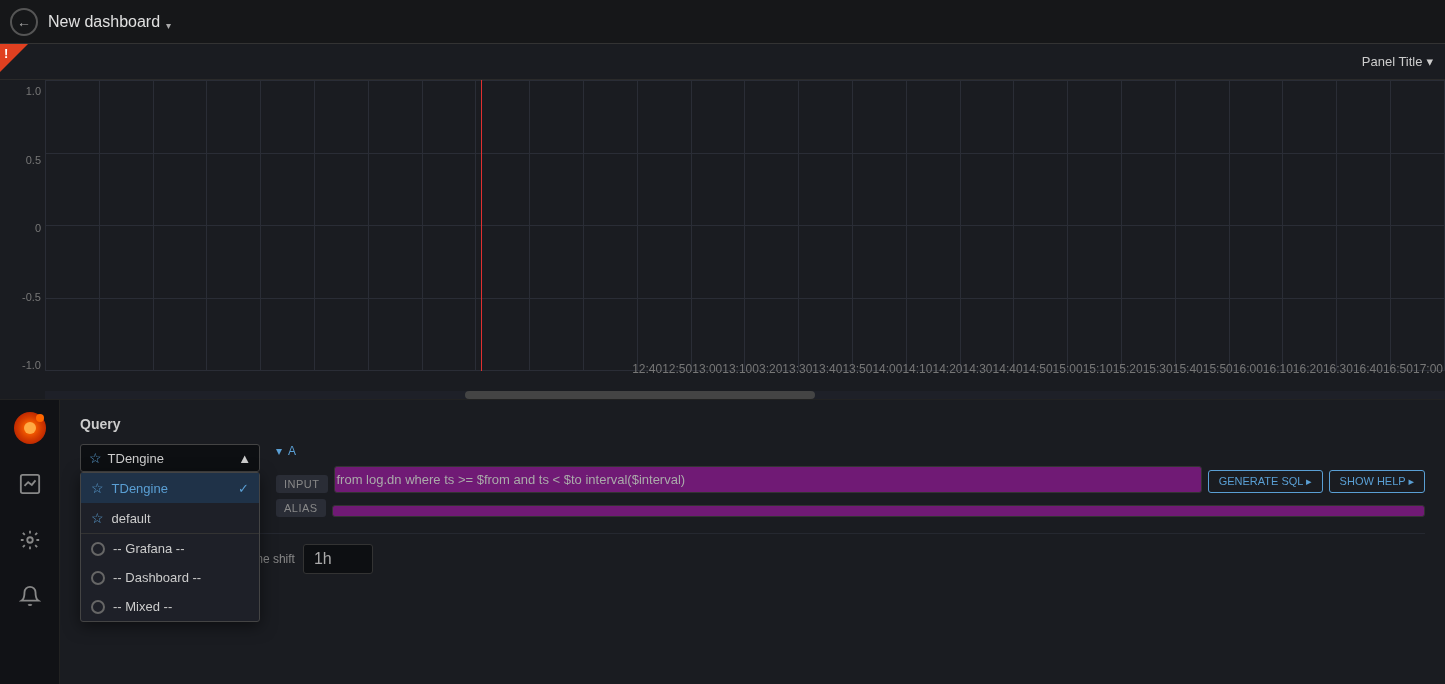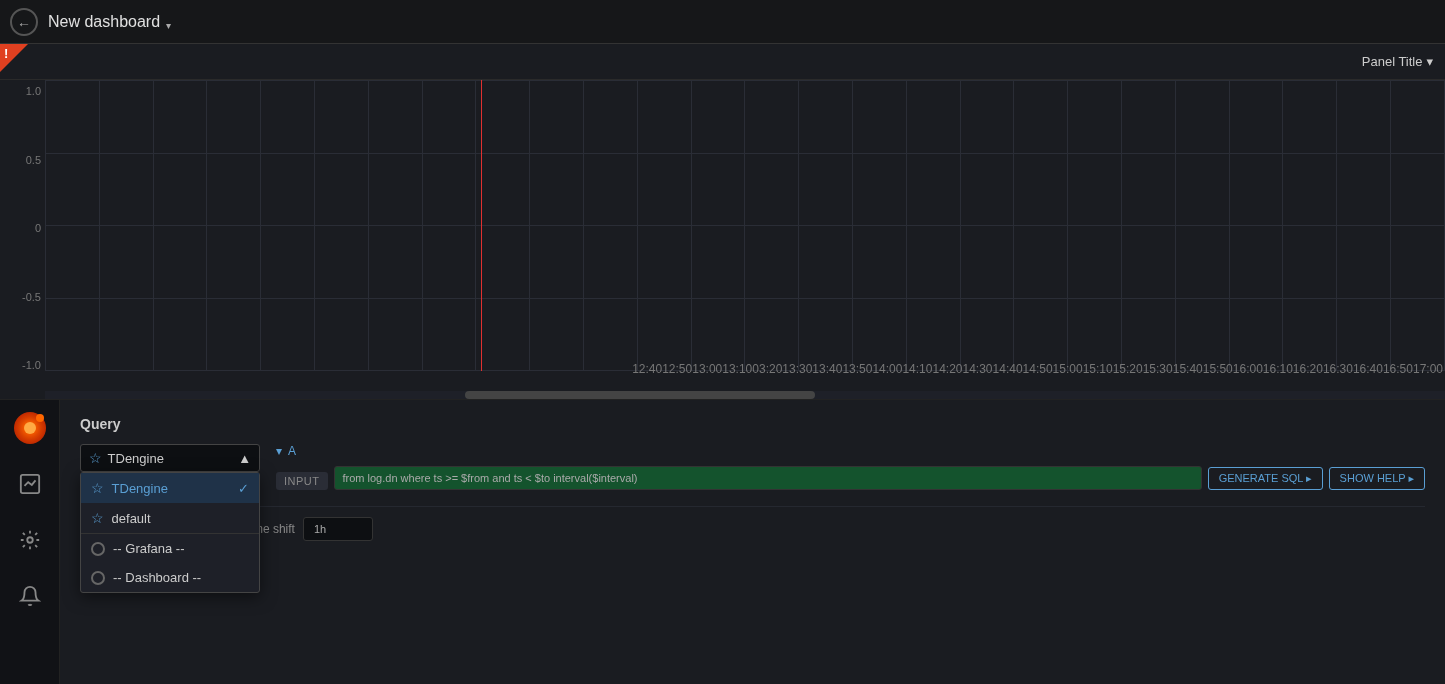--- a/index.html
+++ b/index.html
@@ -242,26 +242,26 @@
     .label-badge {
       background: #2a2d36;
       color: #888;
       padding: 3px 8px;
       border-radius: 3px;
       font-size: 11px;
       text-transform: uppercase;
       letter-spacing: 0.5px;
     }
     .query-input {
-      background: #14532d;
+      background: #701a75;
       border: 1px solid #333;
       color: #aaa;
-      padding: 5px 8px;
-      border-radius: 3px;
-      font-size: 11px;
+      padding: 5px 2px;
+      border-radius: 3px;
+      font-size: 13px;
       flex: 1;
     }
     .btn-generate {
       background: transparent;
       border: 1px solid #5a9fd4;
       color: #5a9fd4;
       padding: 4px 10px;
       border-radius: 3px;
       font-size: 11px;
       cursor: pointer;
@@ -293,21 +293,21 @@
     .field-label {
       color: #888;
       font-size: 12px;
     }
     .field-input {
       background: #0d0f12;
       border: 1px solid #333;
       color: #aaa;
       padding: 5px 10px;
       border-radius: 3px;
-      font-size: 11px;
+      font-size: 16px;
       width: 70px;
     }
 
     
     .dropdown-container {
       position: relative;
       width: 180px;
     }
     .dropdown-trigger {
       background: #0d0f12;
@@ -526,34 +526,42 @@
           <div class="dropdown-item">
             <span style="width:14px;height:14px;border:2px solid #666;border-radius:50%;display:inline-block;flex-shrink:0;"></span>
             <span>-- Grafana --</span>
           </div>
 
           <div class="dropdown-item">
             <span style="width:14px;height:14px;border:2px solid #666;border-radius:50%;display:inline-block;flex-shrink:0;"></span>
             <span>-- Dashboard --</span>
           </div>
 
+          <div class="dropdown-item">
+            <span style="width:14px;height:14px;border:2px solid #666;border-radius:50%;display:inline-block;flex-shrink:0;"></span>
+            <span>-- Mixed --</span>
+          </div>
         </div>
       </div>
 
       <div style="flex:1;">
         <div class="section-a">
           <span>▾</span>
           <span>A</span>
         </div>
         <div class="input-row">
           <span class="label-badge">INPUT</span>
           <div class="query-input" style="display:flex;align-items:center;">from log.dn where ts &gt;= $from and ts &lt; $to interval($interval)</div>
           <button class="btn-generate">GENERATE SQL ▸</button>
           <button class="btn-help">SHOW HELP ▸</button>
         </div>
+        <div class="input-row">
+          <span class="label-badge">ALIAS</span>
+          <div class="query-input" style="width:200px;"></div>
+        </div>
       </div>
     </div>
 
     <div class="bottom-inputs">
       <div class="field-group">
         <span class="field-label">Relative time</span>
         <input class="field-input" type="text" value="1h" style="">
       </div>
       <div class="field-group">
         <span class="field-label">Time shift</span>

